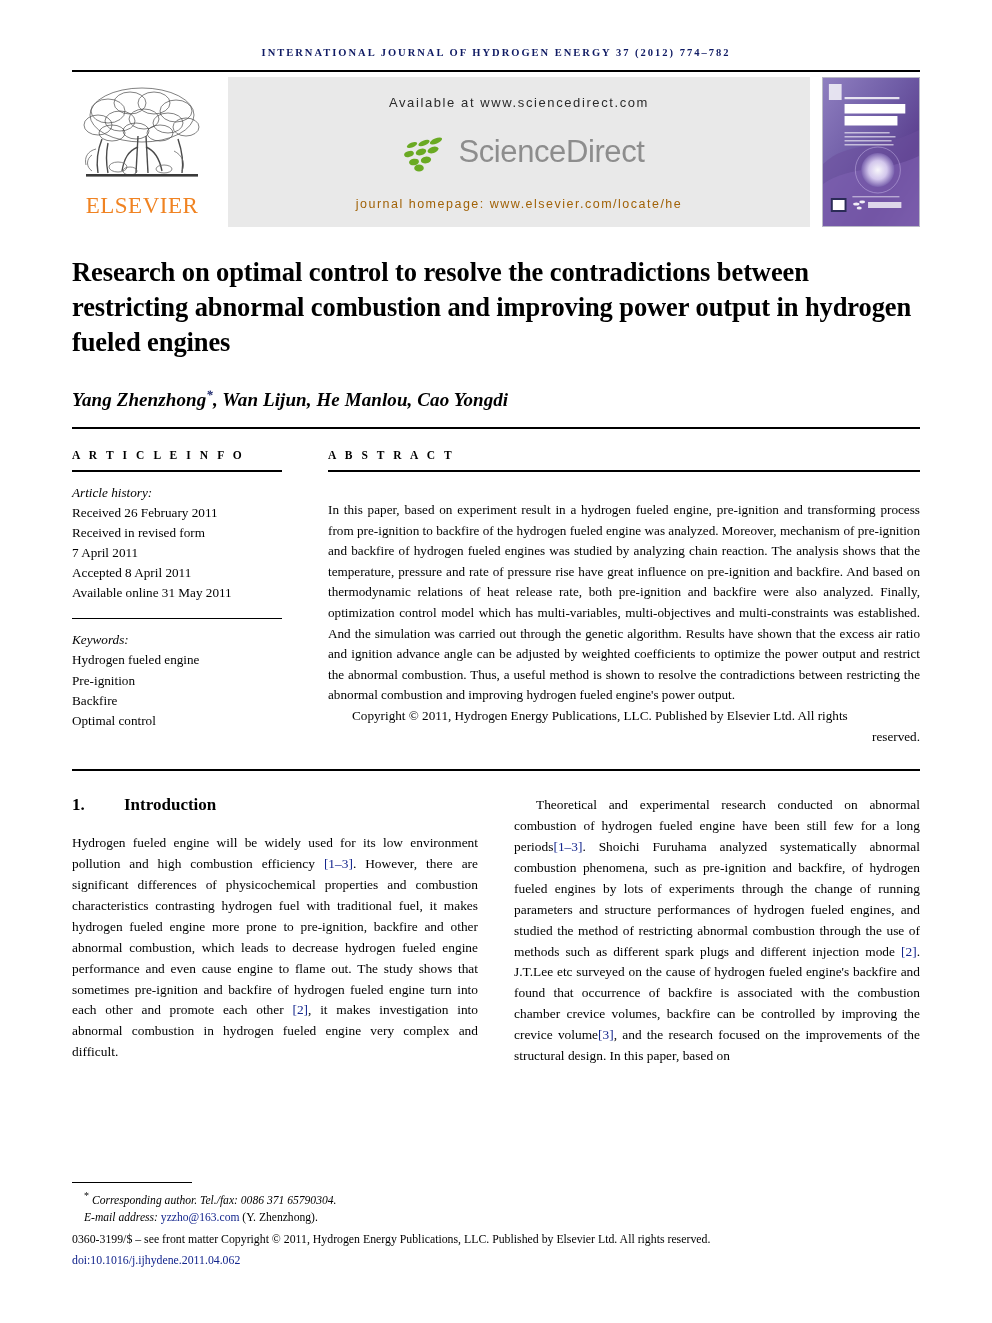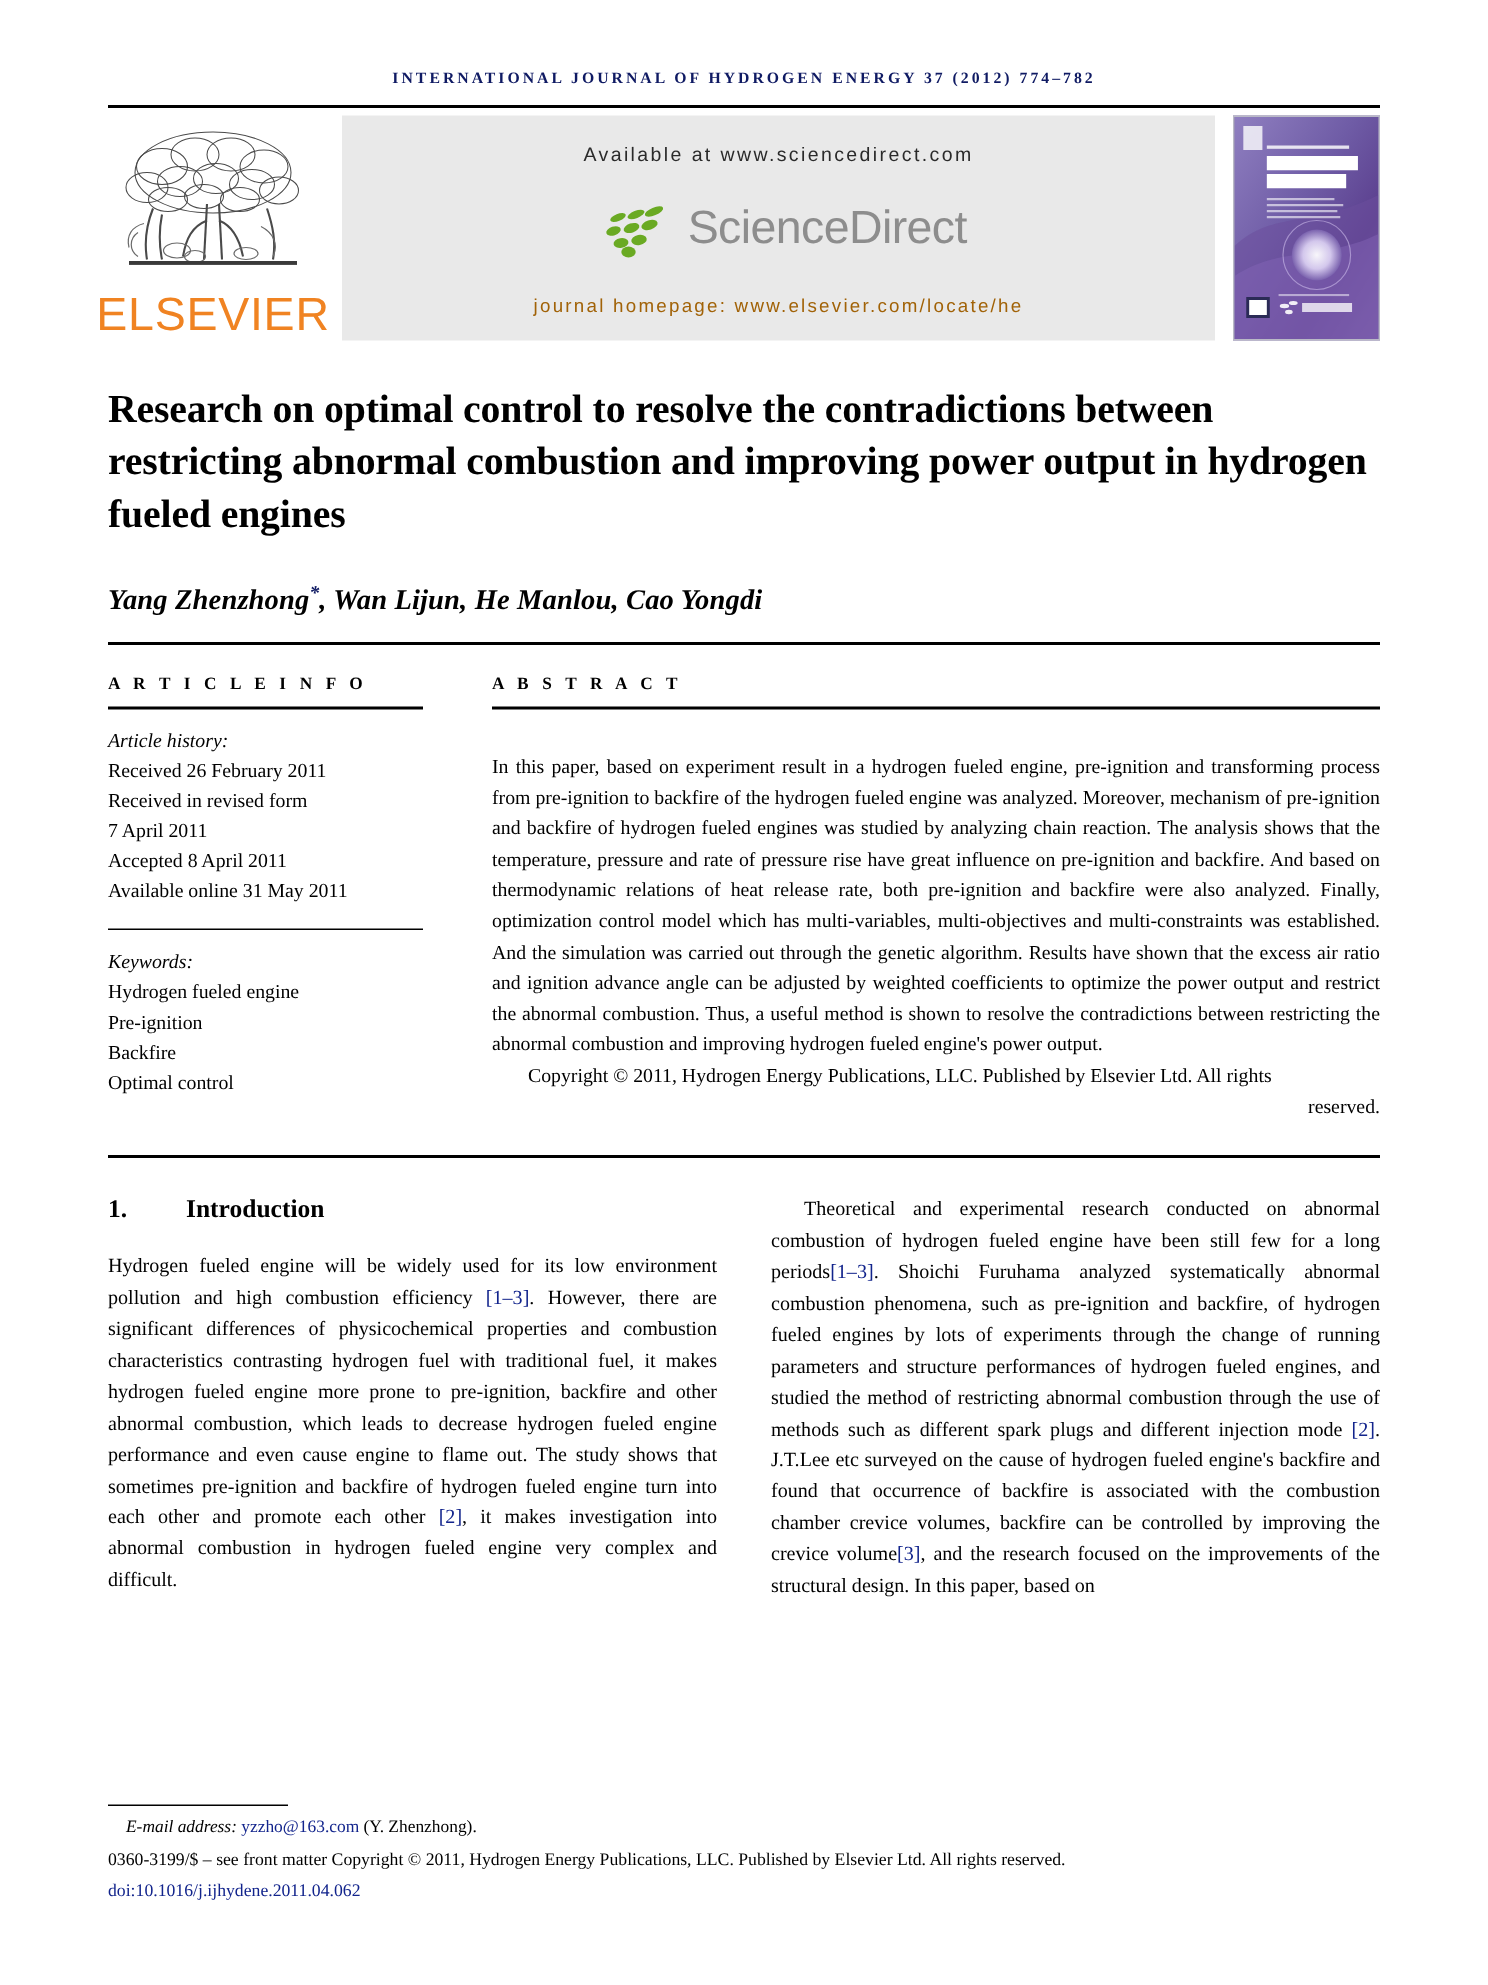--- a/index.html
+++ b/index.html
@@ -53,22 +53,22 @@
     display: flex;
     flex-direction: column;
     align-items: center;
     justify-content: flex-start;
     padding-top: 4px;
     box-sizing: border-box;
   }
   .tree-svg { display:block; }
   .elsevier-word {
     color: #F08322;
-    font-family: Liberation Sans, sans-serif;
-    font-size: 31px;
+    font-family: Liberation Serif, serif;
+    font-size: 23px;
     letter-spacing: 0.5px;
     line-height: 1;
     margin-top: 1px;
   }
   .sd-banner {
     flex: 1 1 auto;
     background: #e9e9e9;
     margin: 0 12px 0 16px;
     display: flex;
     flex-direction: column;
@@ -431,19 +431,23 @@
 
     <div class="bcol">
       <div class="para indent"><span>Theoretical and experimental research conducted on abnormal combustion of hydrogen fueled engine have been still few for a long periods</span><a class="ref" href="#">[1–3]</a><span>. Shoichi Furuhama analyzed systematically abnormal combustion phenomena, such as pre-ignition and backfire, of hydrogen fueled engines by lots of experiments through the change of running parameters and structure performances of hydrogen fueled engines, and studied the method of restricting abnormal combustion through the use of methods such as different spark plugs and different injection mode </span><a class="ref" href="#">[2]</a><span>. J.T.Lee etc surveyed on the cause of hydrogen fueled engine's backfire and found that occurrence of backfire is associated with the combustion chamber crevice volumes, backfire can be controlled by improving the crevice volume</span><a class="ref" href="#">[3]</a><span>, and the research focused on the improvements of the structural design. In this paper, based on</span></div>
     </div>
 
   </div>
 
   <div class="footnotes">
     <div class="fn-rule"></div>
     <div class="fn fn-block">
+      <span class="star">*</span>
+      <span class="fn-ital">Corresponding author. Tel./fax: 0086 371 65790304.</span>
+    </div>
+    <div class="fn fn-block">
       <span class="fn-ital">E-mail address: </span><a class="ref" href="#">yzzho@163.com</a><span> (Y. Zhenzhong).</span>
     </div>
     <div class="imprint">0360-3199/$ – see front matter Copyright © 2011, Hydrogen Energy Publications, LLC. Published by Elsevier Ltd. All rights reserved.</div>
     <div class="imprint"><span class="doi">doi:</span><a class="doi ref" href="#">10.1016/j.ijhydene.2011.04.062</a></div>
   </div>
 
 </div>
 
 </body></html>

